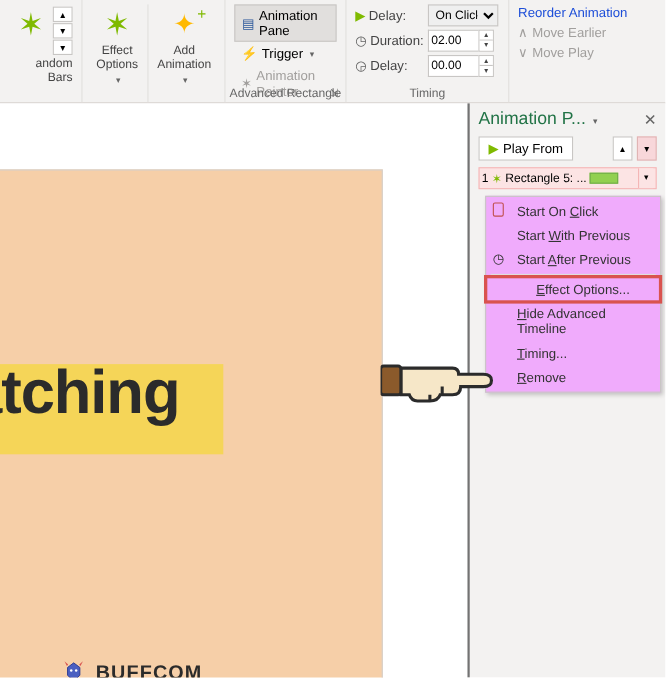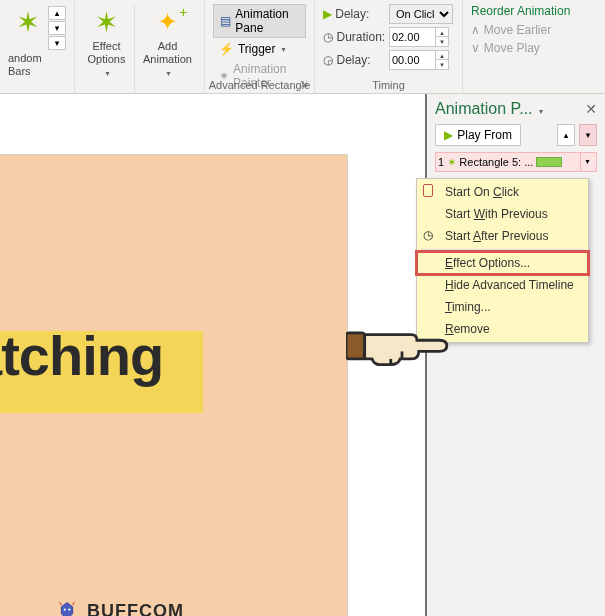--- a/index.html
+++ b/index.html
@@ -38,21 +38,21 @@
 .timing-row select { width: 64px; }
 .spin-wrap { display: flex; }
 .spin-wrap input { width: 46px; border-right: none; }
 .spinner { display: flex; flex-direction: column; border: 1px solid #c8c6c4; }
 .spinner span { width: 12px; height: 9px; font-size: 7px; text-align: center; line-height: 9px; cursor: pointer; background: #fff; }
 .spinner span:first-child { border-bottom: 1px solid #c8c6c4; }
 .tplay { color: #7fba00; }
 .clock { color: #666; }
 
 .g5 { flex: 1; padding-top: 4px; }
-.reorder-label { font-size: 12px; color: #15803d; margin-bottom: 3px; }
+.reorder-label { font-size: 12px; color: #1d4ed8; margin-bottom: 3px; }
 .reorder-btn { font-size: 12px; color: #a19f9d; padding: 2px 0; display: flex; align-items: center; gap: 4px; }
 
 .slide-area { position: absolute; top: 94px; left: 0; width: 425px; height: 522px; background: #fff; }
 .slide { position: absolute; top: 60px; left: -20px; width: 368px; height: 498px; background: #f6cfa8; border: 1px solid #d4d0cc; }
 .highlight-box { position: absolute; top: 176px; left: -10px; width: 232px; height: 82px; background: #f5d558; }
 .big-text { position: absolute; top: 168px; left: -10px; font-size: 56px; font-weight: 800; color: #2b2b2b; letter-spacing: -1px; }
 .logo { position: absolute; bottom: 26px; left: 72px; display: flex; align-items: center; gap: 6px; }
 .logo-icon { width: 28px; height: 28px; }
 .logo-text { font-size: 18px; font-weight: 800; color: #2b2b2b; letter-spacing: 1px; }
 
@@ -63,46 +63,46 @@
 .pane-toolbar { display: flex; align-items: center; gap: 4px; padding: 0 8px 6px; }
 .play-btn { border: 1px solid #c8c6c4; background: #fff; font-size: 12px; padding: 3px 8px; display: flex; align-items: center; gap: 4px; cursor: pointer; }
 .spacer { flex: 1; }
 .sq-btn { width: 18px; height: 22px; border: 1px solid #c8c6c4; background: #fff; font-size: 9px; text-align: center; line-height: 20px; cursor: pointer; }
 .sq-btn.dd { background: #f8d7da; border-color: #e0b4b4; }
 
 .anim-item { margin: 0 8px; height: 20px; border: 1px solid #f4b6b6; background: #fce4e4; display: flex; align-items: center; font-size: 11px; padding: 0 2px; gap: 3px; cursor: pointer; }
 .anim-bar { width: 26px; height: 10px; background: #92d050; border: 1px solid #70ad47; }
 .anim-dd { width: 14px; height: 18px; background: #fce4e4; border-left: 1px solid #f4b6b6; font-size: 8px; text-align: center; line-height: 18px; margin-left: auto; }
 
-.ctx { position: absolute; top: 84px; right: 16px; width: 173px; background: #fef9c3; border: 1px solid #c8c6c4; box-shadow: 2px 2px 4px rgba(0,0,0,0.2); font-size: 12px; padding: 2px 0; }
+.ctx { position: absolute; top: 84px; right: 4px; width: 160px; background: #f0abfc; border: 1px solid #c8c6c4; box-shadow: 2px 2px 4px rgba(0,0,0,0.2); font-size: 12px; padding: 2px 0; }
 .ctx-item { padding: 4px 10px 4px 28px; position: relative; cursor: pointer; color: #333; }
 .ctx-item .mico { position: absolute; left: 6px; top: 3px; width: 16px; height: 16px; font-size: 12px; }
 .ctx-sep { height: 1px; background: #e1dfdd; margin: 2px 4px; }
 .ctx-item u { text-decoration: underline; }
-.highlight-item { outline: 3px solid #d9534f; outline-offset: -1px; }
+.highlight-item { outline: 3px solid #d9534f; outline-offset: -1px; text-align: center; }
 
 .hand { position: absolute; top: 314px; left: 346px; width: 112px; height: 60px; z-index: 50; pointer-events: none; }
 </style>
 </head>
 <body>
 
 <div class="ribbon">
 
   <div class="group g1">
     <div class="g1-row">
       <div class="icon-box">
         <span class="icon-large green-star">✶</span>
       </div>
       <div style="display:flex;flex-direction:column;gap:1px;margin-top:2px">
         <span class="sq-btn" style="height:14px;line-height:12px">▴</span>
         <span class="sq-btn" style="height:14px;line-height:12px">▾</span>
         <span class="sq-btn" style="height:14px;line-height:12px">▾</span>
       </div>
     </div>
-    <div class="icon-label" style="text-align:left">andom Bars</div>
+    <div class="icon-label" style="text-align:right">andom Bars</div>
   </div>
 
   <div class="group g2" style="width:130px">
     <div class="g2-inner">
       <div class="col-btn">
         <span class="icon-large green-star">✶</span>
         <span class="icon-label"><span>Effect<br>Options</span> <span class="caret">▾</span></span>
       </div>
       <div style="width:1px;background:#e1dfdd;margin:0 4px"></div>
       <div class="col-btn">

